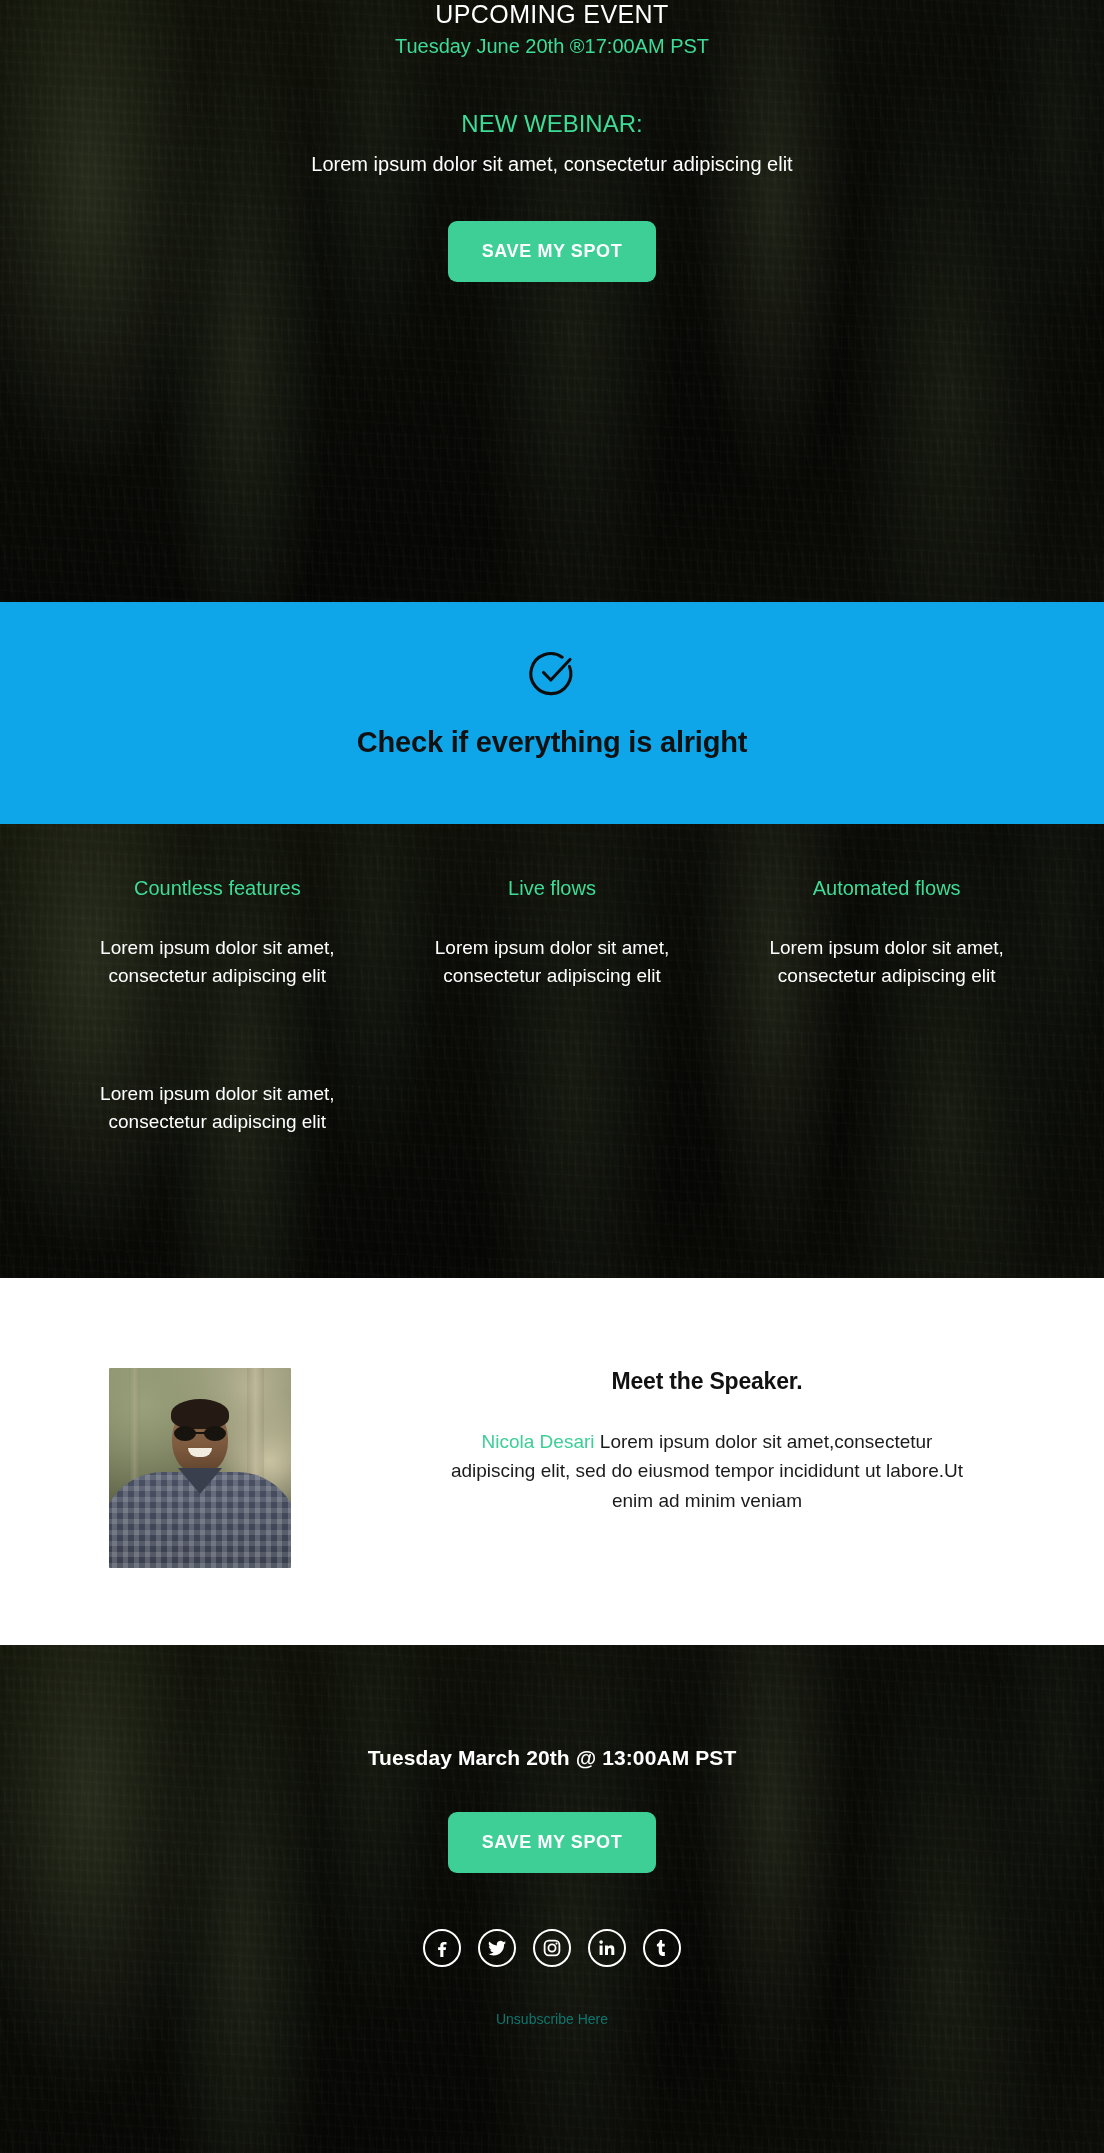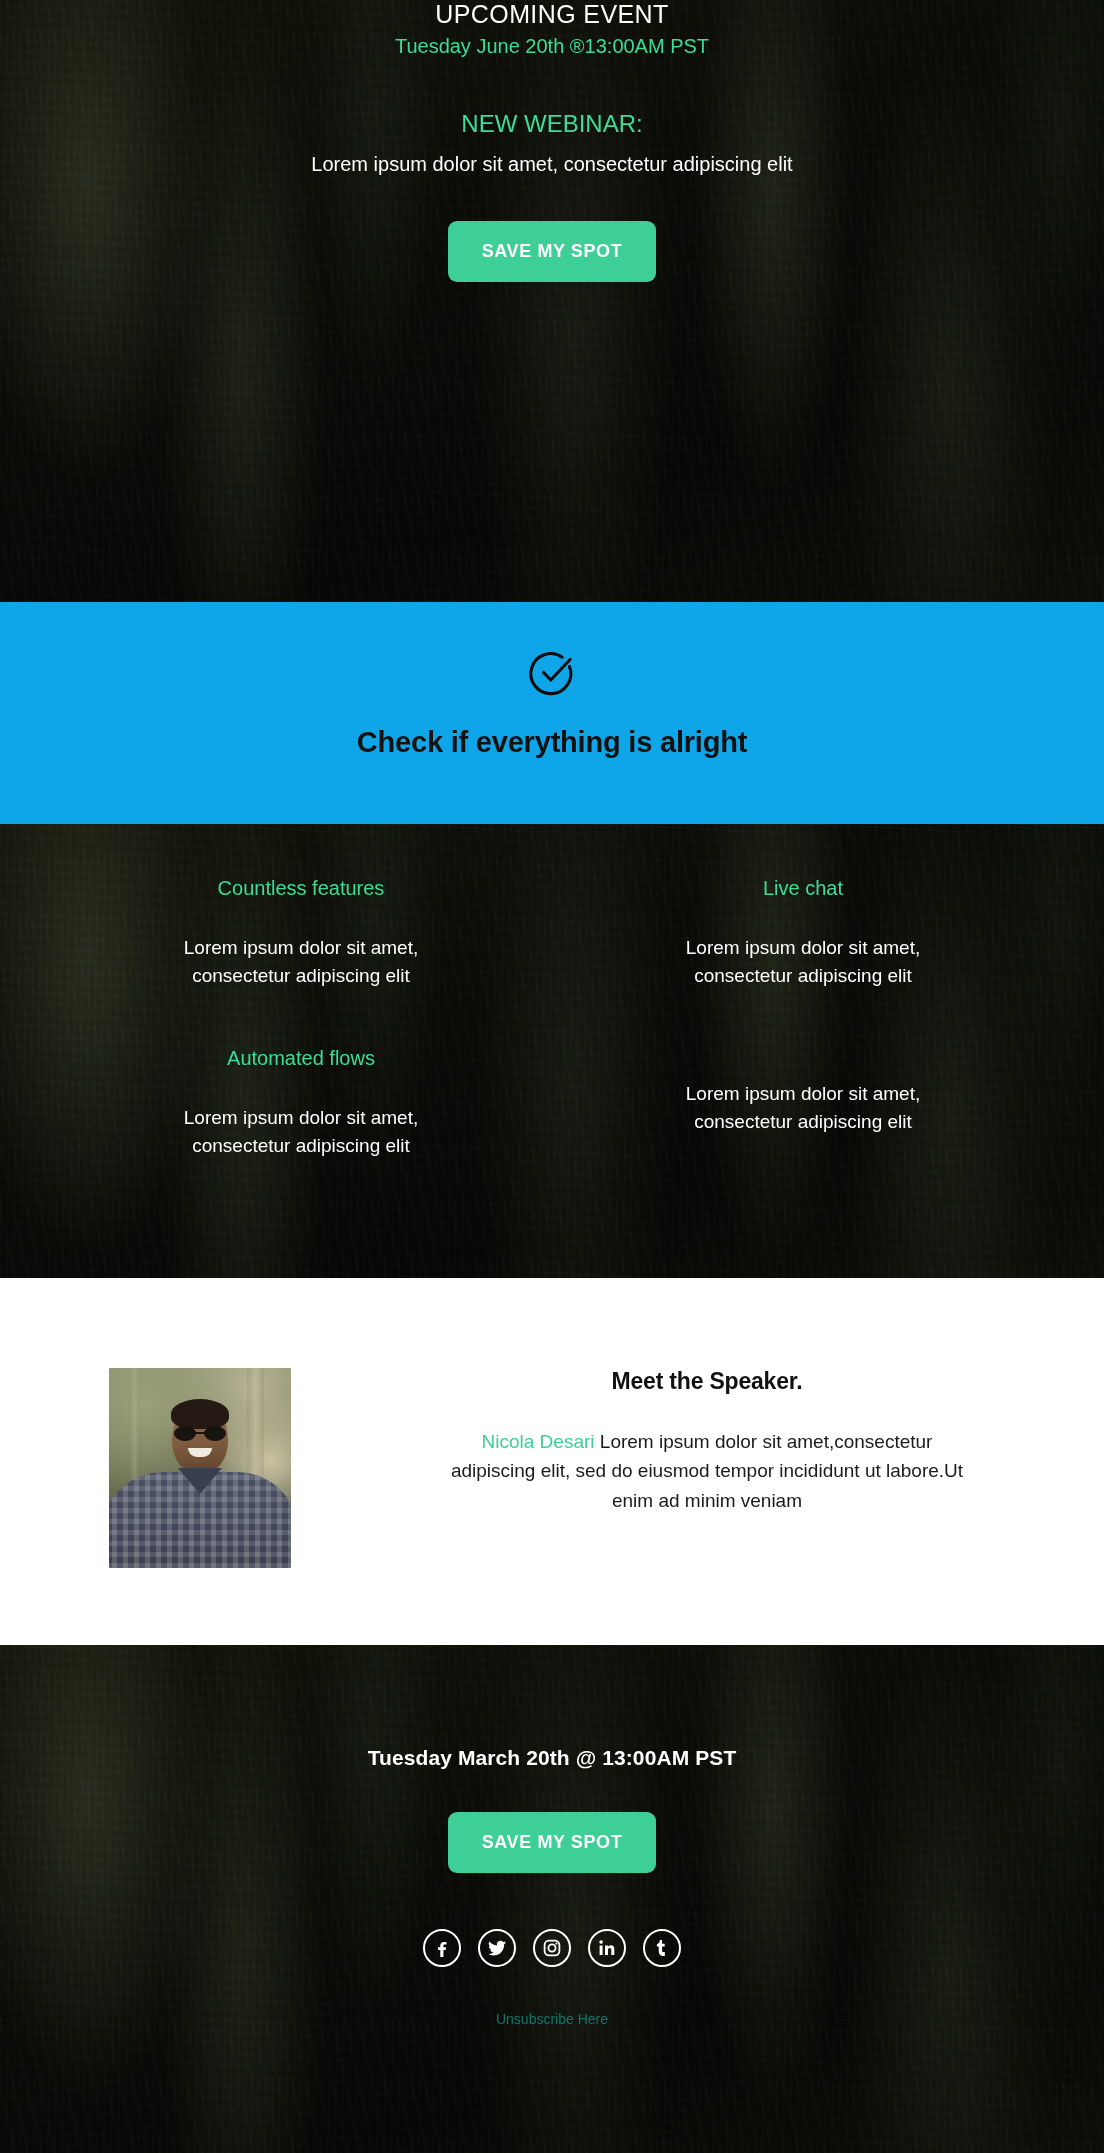--- a/index.html
+++ b/index.html
@@ -121,21 +121,21 @@
     color: #111111;
     margin-top: 22px;
     letter-spacing: -0.2px;
   }
 
   
   .features { height: 454px; }
   .features .inner { padding: 52px 50px 0 50px; }
   .feat-grid {
     display: grid;
-    grid-template-columns: 1fr 1fr;
+    grid-template-columns: 1fr 1fr 1fr;
     row-gap: 57px;
   }
   .feat-cell { text-align: center; }
   .feat-title {
     font-size: 20px;
     color: #3ddc97;
     line-height: 1.2;
   }
   .feat-body {
     font-size: 19px;
@@ -301,21 +301,21 @@
 </head>
 <body>
 
 <div class="page">
 
   <section class="dark-section hero">
     <div class="bg"></div>
     <div class="noise"></div>
     <div class="inner">
       <div class="eyebrow">UPCOMING EVENT</div>
-      <div class="event-date">Tuesday June 20th ®13:00AM PST</div>
+      <div class="event-date">Tuesday June 20th ®17:00AM PST</div>
       <div class="webinar-label">NEW WEBINAR:</div>
       <div class="webinar-desc">Lorem ipsum dolor sit amet, consectetur adipiscing elit</div>
       <button class="cta-button">SAVE MY SPOT</button>
     </div>
   </section>
 
   <section class="check-section">
     <span class="check-icon">
       <svg width="54" height="54" viewBox="0 0 54 54" fill="none">
         <path d="M44.5 20.5 A20 20 0 1 1 37.2 11.2" stroke="#0d0d0d" stroke-width="3.1" fill="none" stroke-linecap="round"></path>
@@ -330,21 +330,21 @@
     <div class="noise"></div>
     <div class="inner">
       <div class="feat-grid">
 
         <div class="feat-cell">
           <div class="feat-title">Countless features</div>
           <div class="feat-body">Lorem ipsum dolor sit amet, consectetur adipiscing elit</div>
         </div>
 
         <div class="feat-cell">
-          <div class="feat-title">Live chat</div>
+          <div class="feat-title">Live flows</div>
           <div class="feat-body">Lorem ipsum dolor sit amet, consectetur adipiscing elit</div>
         </div>
 
         <div class="feat-cell">
           <div class="feat-title">Automated flows</div>
           <div class="feat-body">Lorem ipsum dolor sit amet, consectetur adipiscing elit</div>
         </div>
 
         <div class="feat-cell">
           <div class="feat-body">Lorem ipsum dolor sit amet, consectetur adipiscing elit</div>

